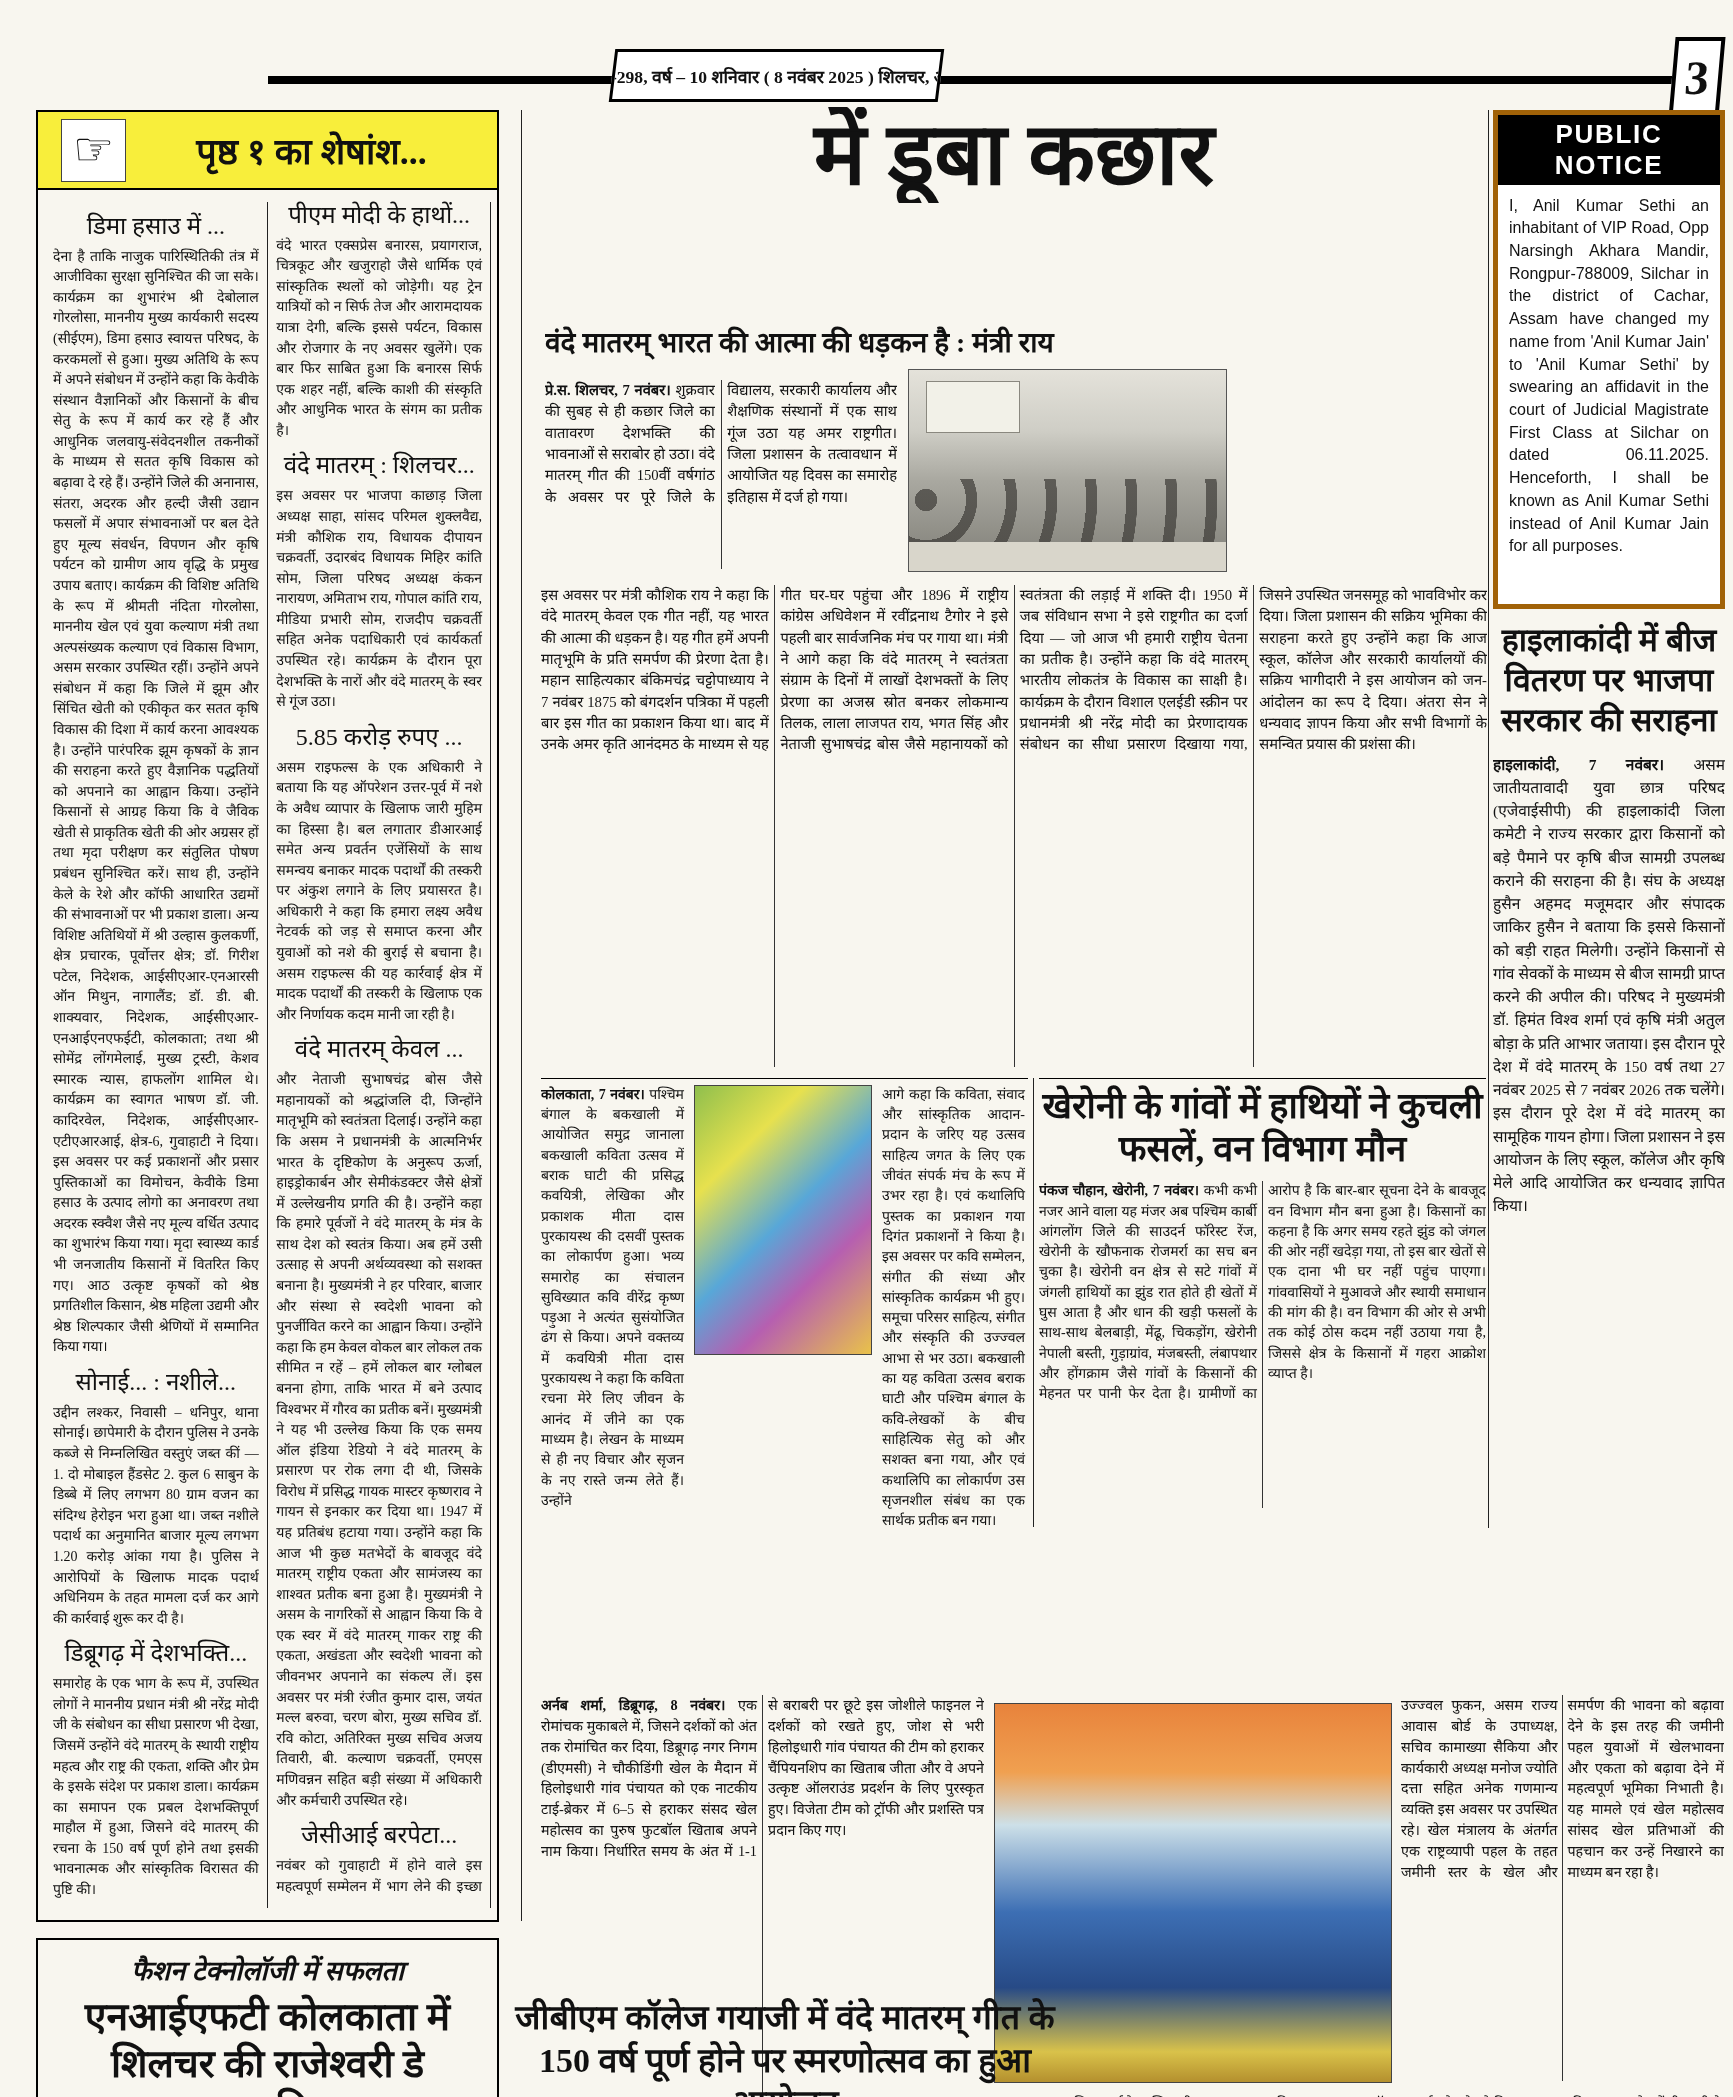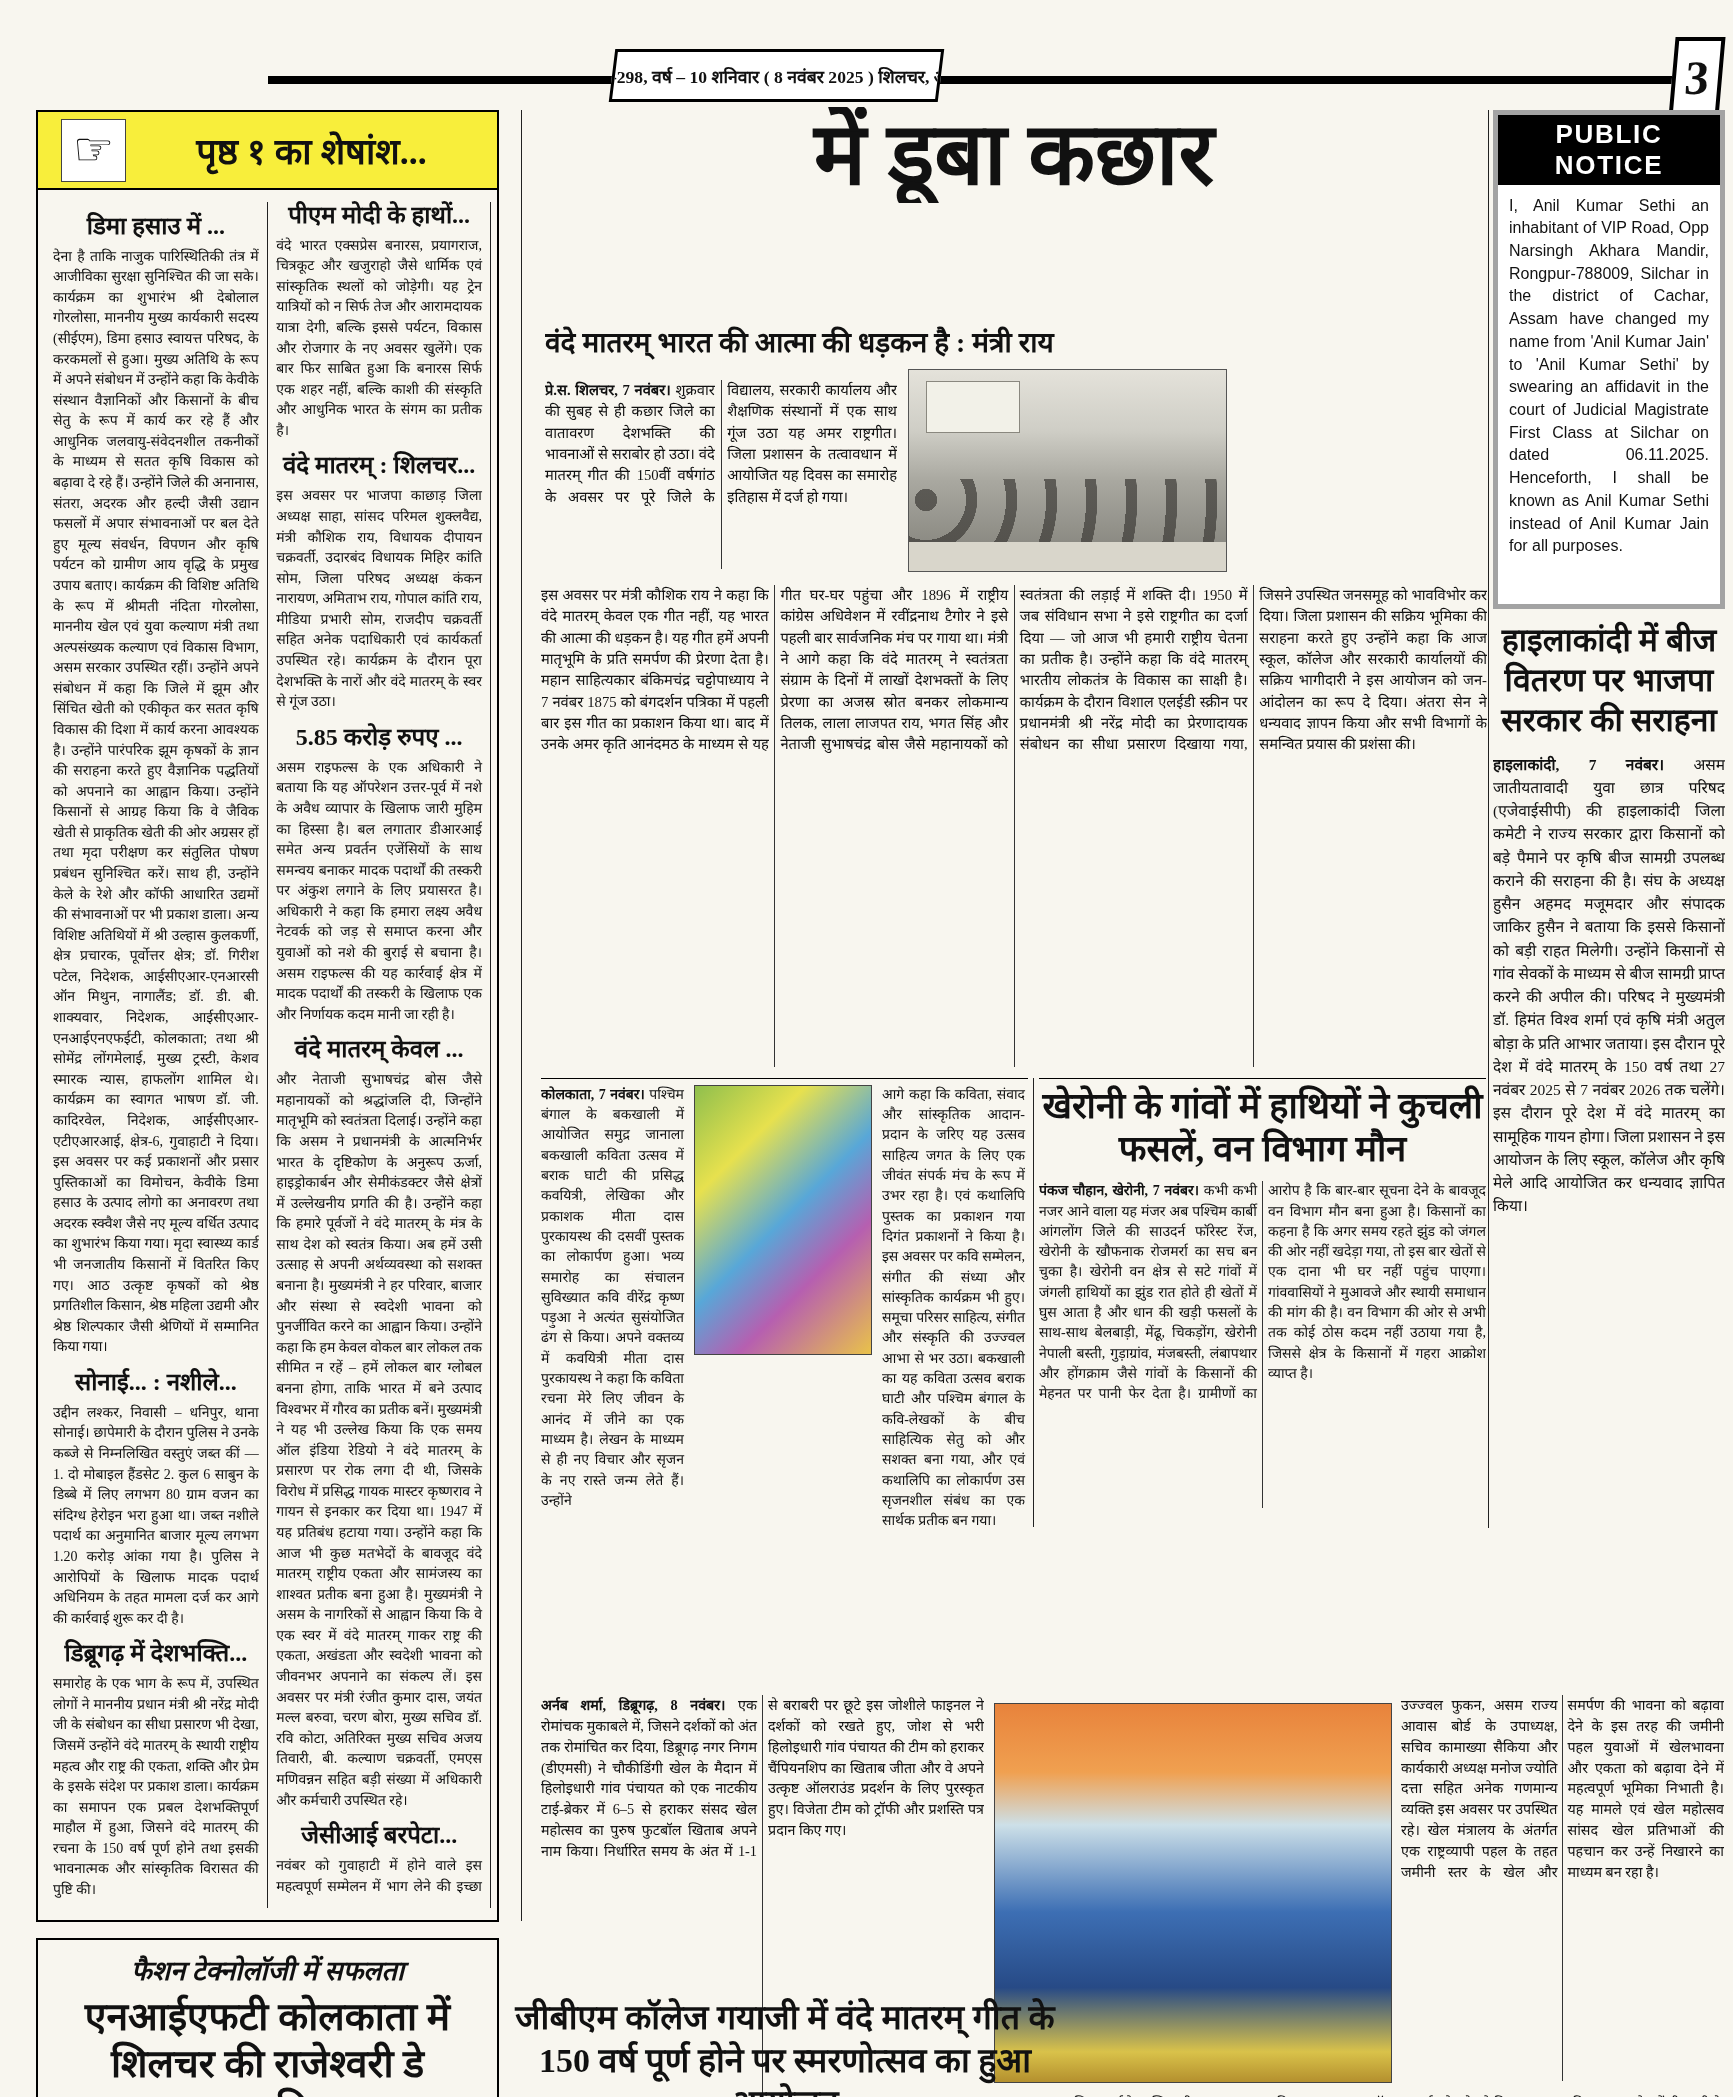--- a/index.html
+++ b/index.html
@@ -19,38 +19,38 @@
       transform:skewX(-5deg);display:flex;align-items:center;justify-content:center;font-size:48px;font-weight:bold;}
   
   .banner{left:36px;top:110px;width:463px;height:80px;background:#f8ee3b;border:2.5px solid #000;
       display:flex;align-items:center;box-sizing:border-box;}
   .hand{width:63px;height:61px;background:#fff;border:1.7px solid #444;margin-left:23px;
       display:flex;align-items:center;justify-content:center;font-size:46px;line-height:1;}
   .banner-label{flex:1;text-align:center;font-size:36px;font-weight:bold;}
   .contin{left:36px;top:190px;width:463px;height:1732px;border:2.5px solid #000;border-top:none;
       box-sizing:border-box;padding:11.7px 15px;column-count:2;column-gap:17.6px;column-rule:1.3px solid #222;
       font-size:14px;line-height:1.47;}
-  .c-item h3{font-size:24px;font-weight:bold;text-align:center;margin:11px 0 7.6px;line-height:1.1;}
+  .c-item h3{font-size:24px;font-weight:normal;text-align:center;margin:11px 0 7.6px;line-height:1.1;}
   .c-item p{margin:0;text-align:justify;}
   
   .main-headline{left:541px;top:107px;width:946px;font-size:87px;line-height:1.1;font-weight:bold;
       text-align:center;}
   .main-sub{left:545px;top:322px;width:680px;font-size:28px;font-weight:bold;}
   .main-photo{left:908px;top:369px;width:317px;height:201px;border:1.3px solid #555;
       background:linear-gradient(180deg,#e4e2da 0%,#cfcec6 30%,#a9a8a0 55%,#7e7d76 100%);}
   .main-photo .heads{position:absolute;left:0;right:0;bottom:29px;height:63px;
       background:repeating-radial-gradient(circle at 17px 21px,#3c3a36 0 11px,transparent 11.3px 40px);opacity:.7;}
   .main-photo .table{position:absolute;left:0;right:0;bottom:0;height:29px;background:#d9d6cb;}
   .main-photo .screen{position:absolute;left:17px;top:10.5px;width:92px;height:50px;background:#f2f1e8;border:1.7px solid #8a887f;}
   .main-lead{left:545px;top:380px;width:352px;height:189px;column-count:2;column-gap:12.6px;
       column-rule:0.8px solid #333;font-size:14.7px;line-height:1.45;}
   .main-body{left:541px;top:585px;width:946px;height:482px;column-count:4;column-gap:11.7px;
       column-rule:0.8px solid #333;font-size:14.7px;line-height:1.45;}
   
-  .notice{left:1493px;top:110px;width:232px;height:499px;border:5px solid #a3a3a3;background:#fff;box-sizing:border-box;}
+  .notice{left:1493px;top:110px;width:232px;height:499px;border:5px solid #a16207;background:#fff;box-sizing:border-box;}
   .notice .bar{background:#000;color:#fff;font-family:"Liberation Sans",sans-serif;font-weight:bold;
       font-size:26px;text-align:center;letter-spacing:1.7px;padding:4.2px 0;}
   .notice .txt{padding:9.2px 11px;font-family:"Liberation Sans",sans-serif;font-size:16px;line-height:1.42;}
   .haila{left:1493px;top:620px;width:232px;}
   .haila h2{font-size:32px;line-height:1.25;font-weight:bold;text-align:center;margin:0 0 12.6px;}
   .haila .txt{font-size:15.5px;line-height:1.5;}
   
   .kavita{left:541px;top:1078px;width:487px;height:451px;border-top:1.7px solid #000;padding-top:5.9px;box-sizing:border-box;}
   .kavita h2,.kheroni h2{font-size:36px;font-weight:bold;text-align:center;line-height:1.2;margin:0 0 10px;}
   .kavita .row{display:flex;gap:10px;}

